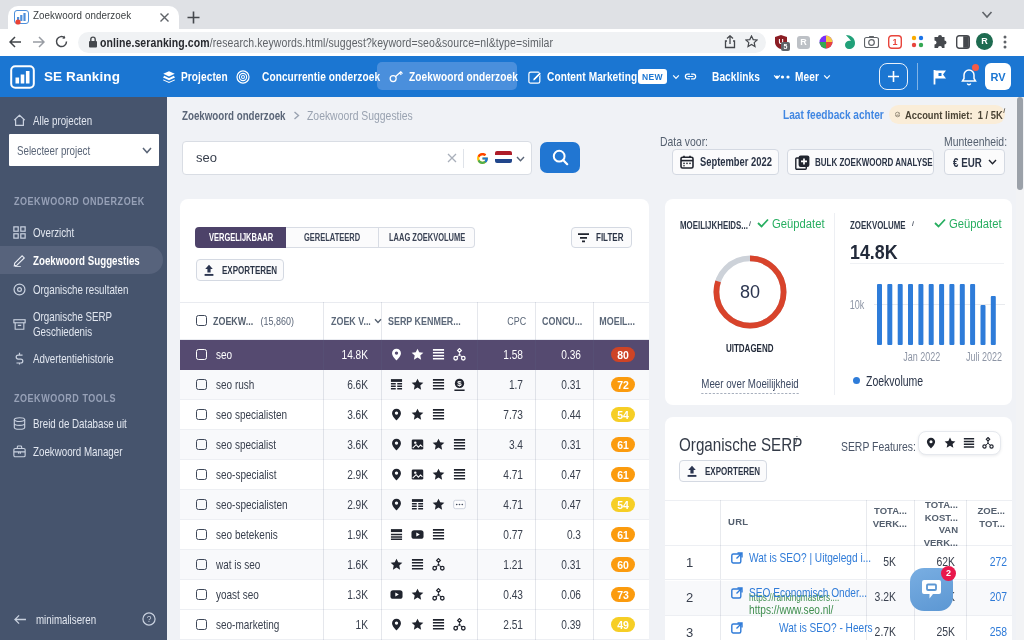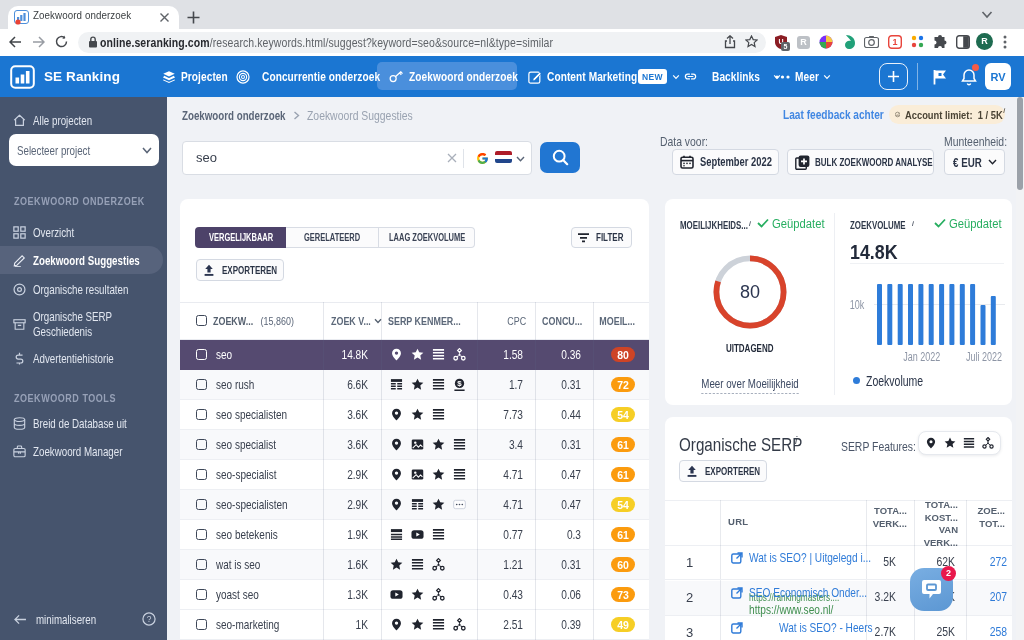--- a/index.html
+++ b/index.html
@@ -23,21 +23,21 @@
 #newbadge { background:#fff; color:#1B76D2; font-size:8.5px; font-weight:bold; border-radius:3px; padding:2.5px 4px; letter-spacing:0.3px; }
 .chev { width:8px; height:8px; }
 #plusbtn { left:879px; top:63px; width:29px; height:27px; border:1.7px solid #EAF1FA; border-radius:8px; color:#fff; }
 #hdivider { left:917px; top:63px; width:1px; height:27px; background:rgba(255,255,255,0.45); }
 #rvbtn { left:985px; top:63px; width:26px; height:27px; background:#fff; border-radius:6px; color:#1B76D2; font-size:11px; font-weight:bold; display:flex; align-items:center; justify-content:center; }
 
 #sidebar { left:0; top:97px; width:167px; height:543px; background:#46546D; }
 .sideitem { position:absolute; left:13px; color:#E2E7F0; font-size:13px; display:flex; align-items:center; gap:7px; white-space:nowrap; }
 .sidelabel { position:absolute; left:14px; font-size:10px; font-weight:bold; color:#97A1B7; letter-spacing:0.6px; }
 #activepill { left:0; top:246px; width:163px; height:28px; background:#57637C; border-radius:0 14px 14px 0; }
-#projselect { left:9px; top:134px; width:150px; height:32px; background:#fff; border-radius:7px; display:flex; align-items:center; color:#5A6577; font-size:13px; padding-left:8px; }
+#projselect { left:9px; top:134px; width:150px; height:32px; background:#fff; border-radius:1px; display:flex; align-items:center; color:#5A6577; font-size:13px; padding-left:8px; }
 
 .card { position:absolute; background:#fff; border-radius:8px; }
 .btn { position:absolute; background:#FBFBFC; border:1px solid #D4D9E2; border-radius:4px; display:flex; align-items:center; justify-content:center; gap:8px; color:#2B3446; font-weight:bold; }
 .pill { border-radius:8px; color:#fff; font-size:10.5px; font-weight:bold; width:24px; height:15px; display:flex; align-items:center; justify-content:center; position:absolute; }
 .cx { display:inline-block; transform-origin:0 50%; white-space:nowrap; }
 .s75 { transform:scaleX(0.75); } .s8 { transform:scaleX(0.8); } .s85 { transform:scaleX(0.85); } .s9 { transform:scaleX(0.9); }
 .cxr { transform-origin:100% 50%; }
 
 .row { position:absolute; left:180px; width:469px; height:30px; border-bottom:1px solid #EDEFF3; background:#fff; font-size:13px; color:#39404E; }
 .row.alt { background:#F8F9FB; }

